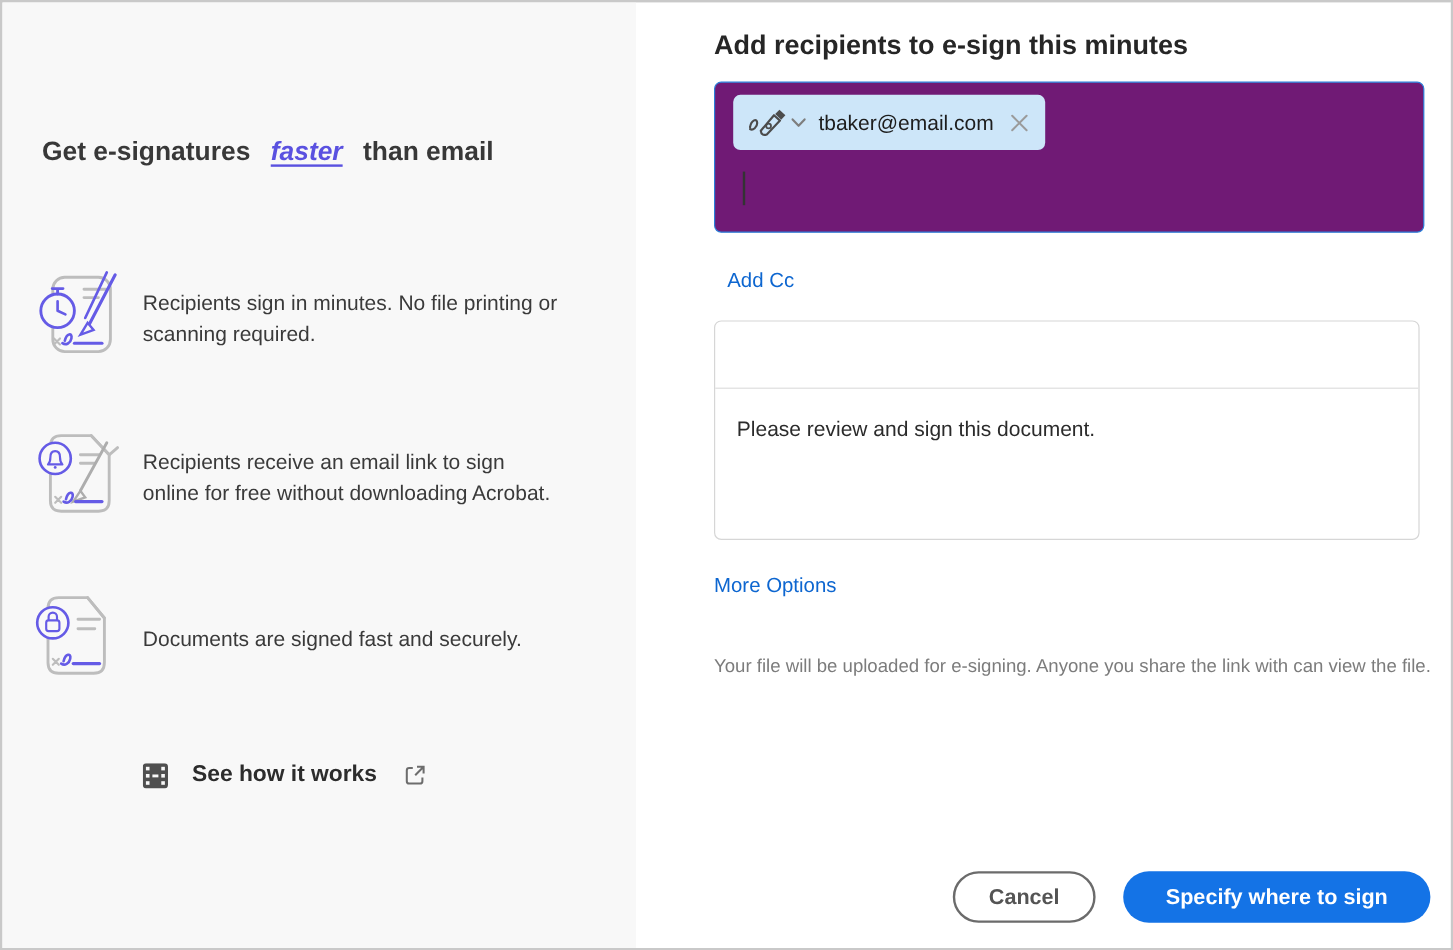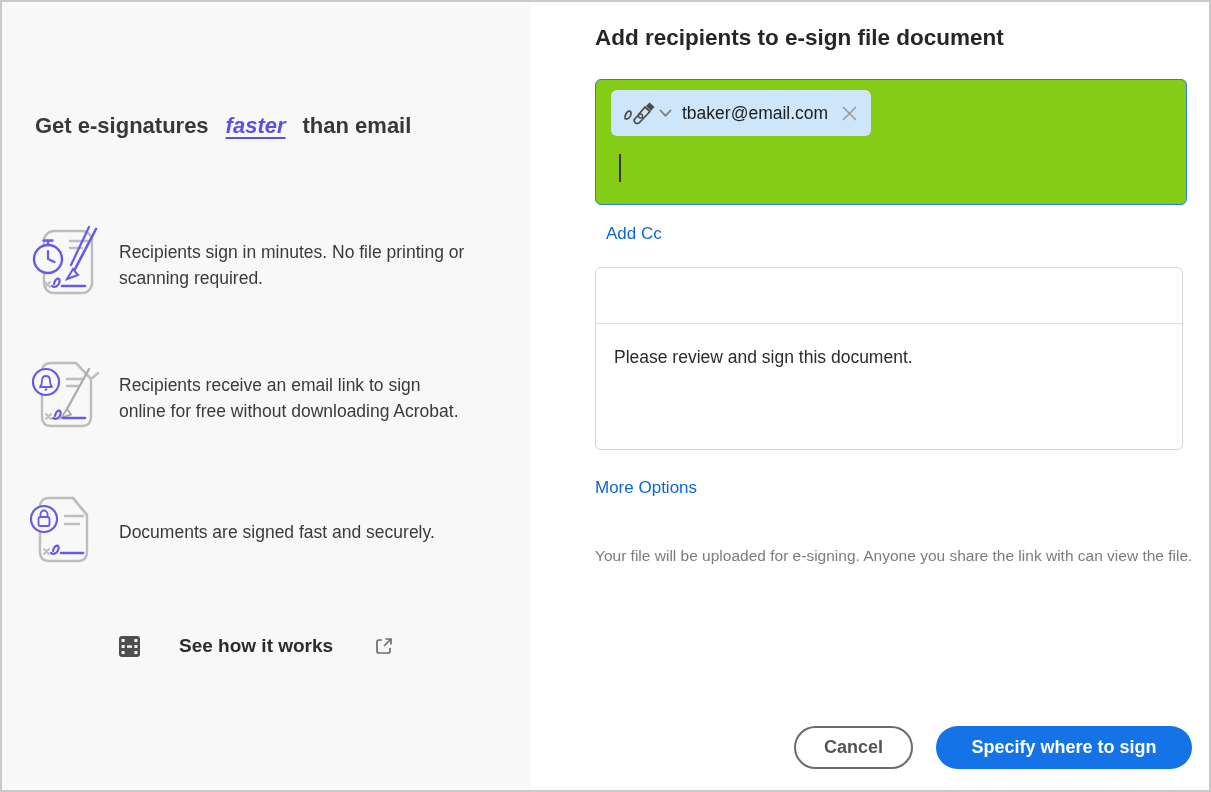--- a/index.html
+++ b/index.html
@@ -31,34 +31,34 @@
   }
   .fi1 { top:223px; }
   .ft1 { top:237px; }
   .fi2 { top:355px; }
   .ft2 { top:357px;margin-top:13px; }
   .fi3 { top:490px; }
   .ft3 { top:517px; width:390px; }
 
   .see-how {
     position:absolute; left:117px; top:630px; height:28px;
-    display:flex; align-items:center; cursor:pointer;gap:19px;
+    display:flex; align-items:center; cursor:pointer;
   }
   .see-how .film { margin-right:20px; display:flex; }
   .see-how .label { font-size:19px; font-weight:700; color:#2c2c2c; }
   .see-how .ext { margin-left:22px; display:flex; }
 
   
   .main-title {
     position:absolute; left:593px; top:23px; width:560px;
     font-size:22.5px; font-weight:700; color:#262626;
   }
   .recipients-box {
-    position:absolute; left:593px; top:77px; width:592px; height:126px;
-    border:1.5px solid #2b7fd9; border-radius:6px; background:#84cc16;
+    position:absolute; left:593px; top:66px; width:592px; height:126px;
+    border:1.5px solid #2b7fd9; border-radius:6px; background:#701a75;
     cursor:text;
   }
   .chip {
     position:absolute; left:15px; top:10px; height:46px;
     display:flex; align-items:center; padding:0 14px 0 12px;
     background:#cde6f9; border-radius:6px; cursor:default;
   }
   .chip .nib { display:flex; margin-right:4px; }
   .chip .chev { display:flex; margin-right:10px; cursor:pointer; }
   .chip .email { font-size:17.5px; color:#1d1d1d; }
@@ -186,21 +186,21 @@
       <span class="label">See how it works</span>
       <span class="ext">
         <svg width="20" height="20" viewBox="0 0 20 20" fill="none">
           <path d="M8 4 H5 a2 2 0 0 0 -2 2 v9 a2 2 0 0 0 2 2 h9 a2 2 0 0 0 2 -2 v-3" stroke="#6d6d6d" stroke-width="1.7"></path>
           <path d="M10 10 L17 3 M11.5 3 H17 V8.5" stroke="#6d6d6d" stroke-width="1.7"></path>
         </svg>
       </span>
     </div>
   </aside>
 
-  <h2 class="main-title">Add recipients to e-sign file document</h2>
+  <h2 class="main-title">Add recipients to e-sign this minutes</h2>
 
   <div class="recipients-box">
     <div class="chip">
       <span class="nib">
         <svg width="32" height="28" viewBox="0 0 32 28" fill="none">
           <path d="M2 18 c1 -6 6 -8 6 -3.5 c0 3.5 -3.5 6.5 -6 5" stroke="#4c4c4c" stroke-width="1.8" stroke-linecap="round"></path>
           <path d="M11 21 L22 8 l5 4.5 L16 24 q-4.5 1.5 -5 -3 z" stroke="#4c4c4c" stroke-width="1.8" stroke-linejoin="round"></path>
           <circle cx="17.5" cy="17" r="2" stroke="#4c4c4c" stroke-width="1.5"></circle>
           <path d="M23 7 l3.5 -3.5 l5 4.5 l-3.5 3.8 z" fill="#4c4c4c"></path>
         </svg>

